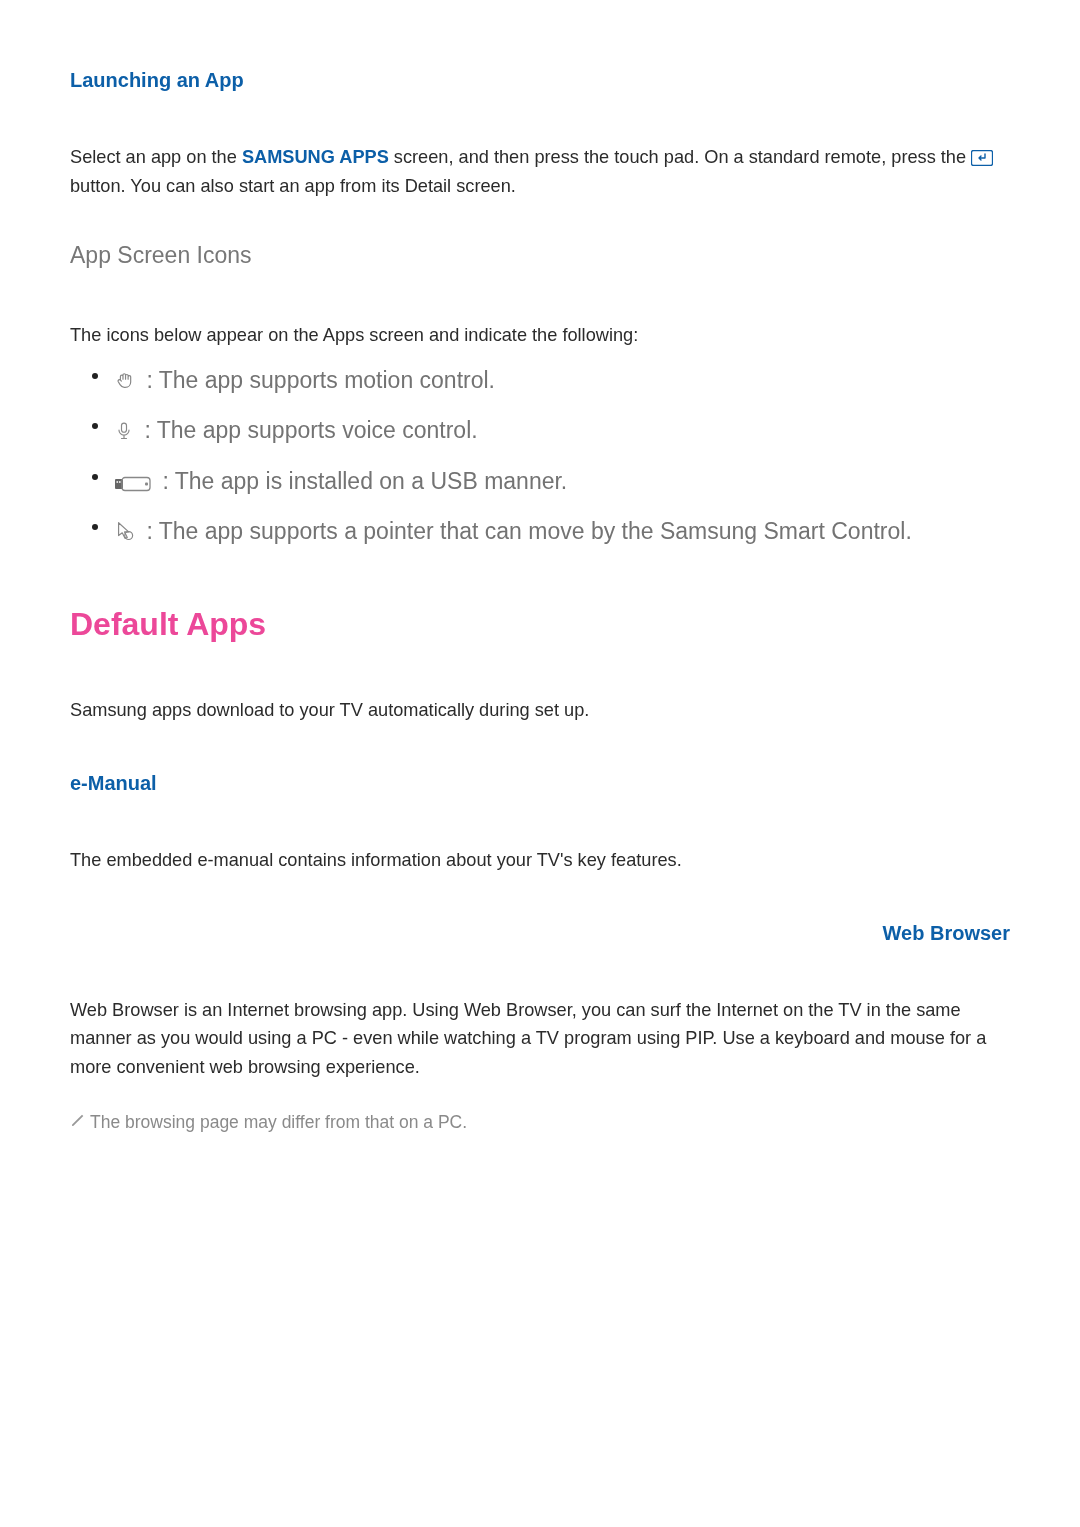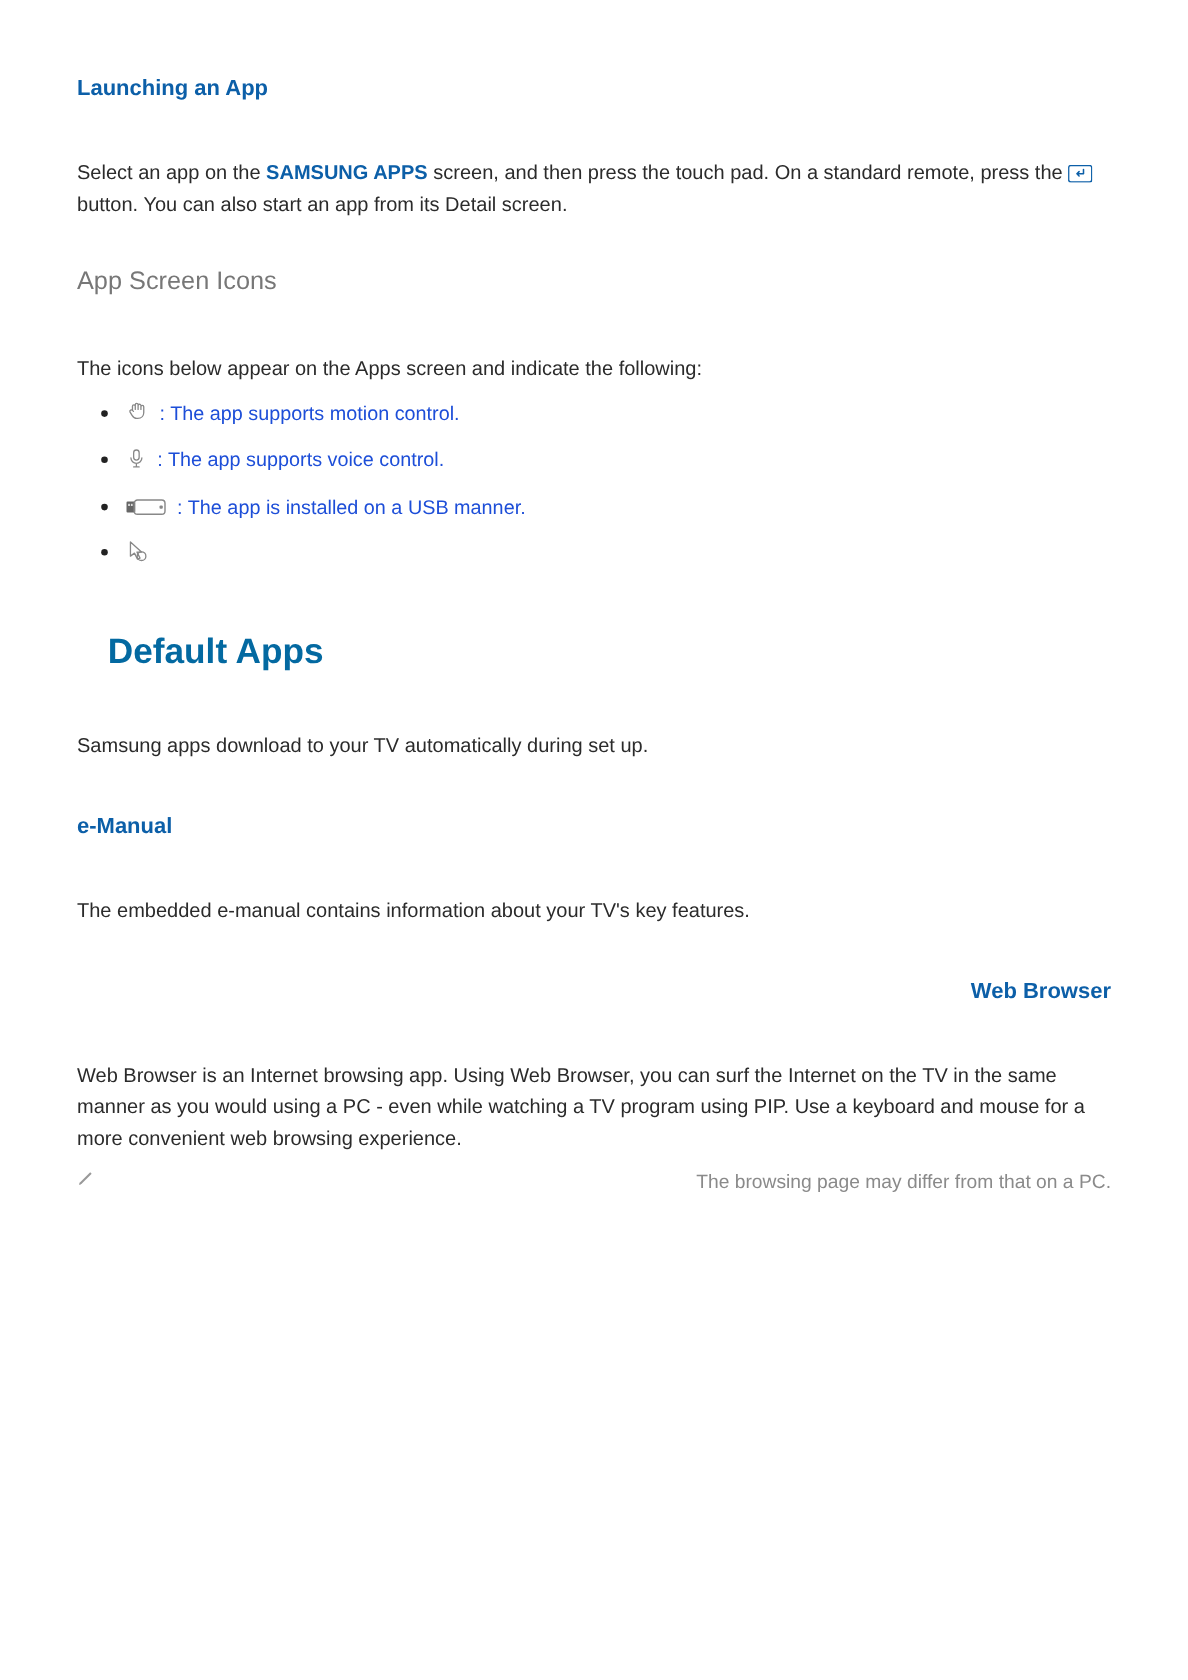--- a/index.html
+++ b/index.html
@@ -22,48 +22,47 @@
       margin-bottom: 18px;
     }
     .h2-gray {
       color: #777;
       font-size: 23px;
       font-weight: 400;
       margin-top: 38px;
       margin-bottom: 14px;
     }
     .h1-big {
-      color: #0369a1;
+      color: #ec4899;
       font-size: 32px;
       font-weight: 600;
       margin-top: 50px;
       margin-bottom: 18px;
-      margin-left: 28px;
     }
     .para {
       font-size: 18.2px;
       color: #2b2b2b;
       margin-bottom: 8px;
       line-height: 1.55;
       margin-top: 48px;
     }
     .strong-blue {
       color: #0c5fa8;
       font-weight: 600;
     }
     ul.icon-list {
       list-style: none;
       margin-top: 14px;
       padding-left: 22px;
     }
     ul.icon-list li {
       position: relative;
       padding-left: 22px;
-      font-size: 18px;
-      color: #1d4ed8;
+      font-size: 23px;
+      color: #737373;
       margin-bottom: 14px;
       line-height: 1.5;
     }
     ul.icon-list li::before {
       content: "";
       position: absolute;
       left: 0;
       top: 10px;
       width: 6px;
       height: 6px;
@@ -72,25 +71,24 @@
     }
     .inline-icon, .inline-icon-remote, .inline-icon-usb {
       display: inline-block;
       vertical-align: middle;
       margin-right: 4px;
     }
     .inline-icon svg, .inline-icon-remote svg, .inline-icon-usb svg {
       vertical-align: -2px;
     }
     .note-line {
-      margin-top: 12px;
+      margin-top: 28px;
       display: flex;
       align-items: flex-start;
-      gap: 18px;
-      justify-content: space-between;
+      gap: 4px;
     }
     .note-line .pencil {
       flex: 0 0 auto;
       color: #888;
       margin-top: 2px;
     }
     .note-text {
       font-size: 17.5px;
       color: #8a8a8a;
     }
@@ -137,21 +135,21 @@
         <rect x="31" y="6.5" width="3" height="3" rx="1" fill="#888"></rect>
       </svg>
     </span><span> : The app is installed on a USB manner.</span>
   </li>
   <li>
     <span class="inline-icon">
       <svg width="22" height="22" viewBox="0 0 24 24">
         <path d="M5 3 L5 17 L9 14 L12 20 L14.5 19 L11.5 13 L16 13 Z" fill="none" stroke="#888" stroke-width="1.3" stroke-linejoin="round"></path>
         <circle cx="16" cy="17" r="4.3" fill="none" stroke="#888" stroke-width="1.3"></circle>
       </svg>
-    </span>
+    </span><span> : The app supports a pointer that can move by the Samsung Smart Control.</span>
   </li>
 </ul>
 
 <h2 class="h1-big">Default Apps</h2>
 <p class="para">Samsung apps download to your TV automatically during set up.</p>
 
 <h3 class="h3" style="margin-top:44px;">e-Manual</h3>
 <p class="para">The embedded e-manual contains information about your TV's key features.</p>
 
 <h3 class="h3" style="margin-top:44px;text-align:right;">Web Browser</h3>

